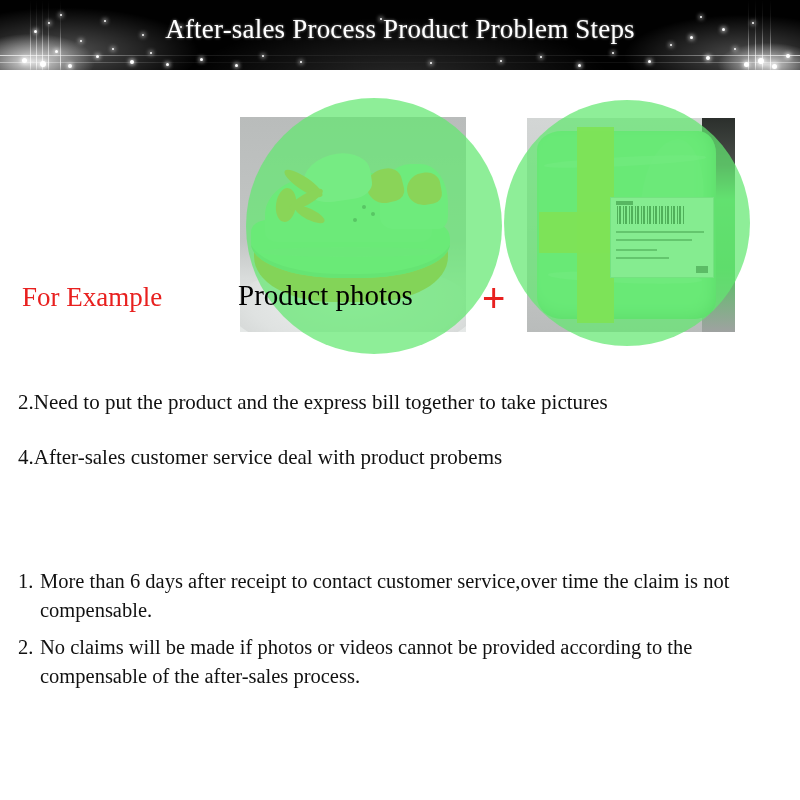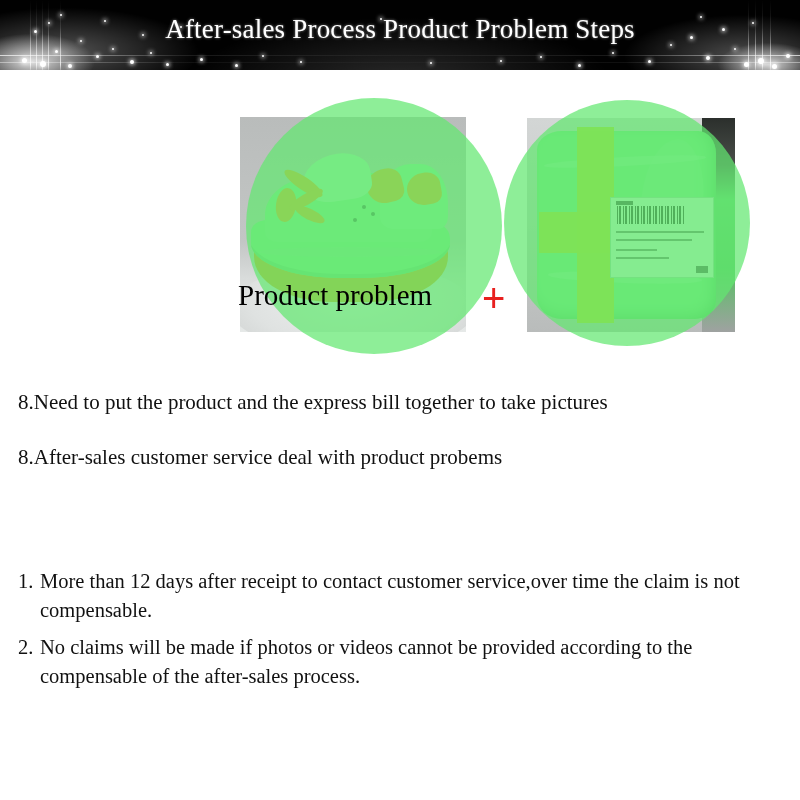--- a/index.html
+++ b/index.html
@@ -412,20 +412,21 @@
       <div class="spark" style="left:752px; top:22px; width:2px; height:2px;"></div>
       <div class="spark" style="left:380px; top:18px; width:2px; height:2px;"></div>
       <div class="spark" style="left:430px; top:62px; width:2px; height:2px;"></div>
     </div>
 
     <div class="banner-title">After-sales Process Product Problem Steps</div>
   </div>
 
   <div class="example-row">
 
+    <div class="for-example">For Example</div>
 
     <div class="photo" id="photo-product">
       <div class="photo-inner">
         <div class="shoe-bg"></div>
         <div class="shoe-plate"></div>
         <div class="shoe-sole"></div>
         <div class="shoe-mid"></div>
         <div class="shoe-upper"></div>
         <div class="shoe-heel"></div>
         <div class="shoe-orange-a"></div>
@@ -434,21 +435,21 @@
         <div class="shoe-lace l4"></div>
         <div class="shoe-lace l1"></div>
         <div class="shoe-lace l2"></div>
         <div class="shoe-lace l3"></div>
         <div class="shoe-eyelet" style="left:54%; top:41%;"></div>
         <div class="shoe-eyelet" style="left:58%; top:44%;"></div>
         <div class="shoe-eyelet" style="left:50%; top:47%;"></div>
       </div>
     </div>
     <div class="green-circle" id="circle-product"></div>
-    <div class="overlay-caption" id="caption-product">Product problem</div>
+    <div class="overlay-caption" id="caption-product">Product photos</div>
 
     <div class="plus-sign">+</div>
 
     <div class="photo" id="photo-express">
       <div class="photo-inner">
         <div class="parcel-bg"></div>
         <div class="parcel-side"></div>
         <div class="parcel-body"></div>
         <div class="parcel-crease c3"></div>
         <div class="parcel-crease c1"></div>
@@ -463,29 +464,29 @@
           <div class="label-line ln3"></div>
           <div class="label-line ln4"></div>
           <div class="label-stamp"></div>
         </div>
       </div>
     </div>
     <div class="green-circle" id="circle-express"></div>
   </div>
 
   <div class="steps">
-    <div class="step-line">8.Need to put the product and the express bill together to take pictures</div>
-    <div class="step-line">8.After-sales customer service deal with product probems</div>
+    <div class="step-line">2.Need to put the product and the express bill together to take pictures</div>
+    <div class="step-line">4.After-sales customer service deal with product probems</div>
   </div>
 
   <div class="note-block">
 
     <div class="note-item">
       <span class="note-num">1.</span>
-      <span class="note-text">More than 12 days after receipt to contact customer service,over time the claim is not compensable.</span>
+      <span class="note-text">More than 6 days after receipt to contact customer service,over time the claim is not compensable.</span>
     </div>
 
     <div class="note-item">
       <span class="note-num">2.</span>
       <span class="note-text">No claims will be made if photos or videos cannot be provided according to the compensable of the after-sales process.</span>
     </div>
   </div>
 
 </div>
 

